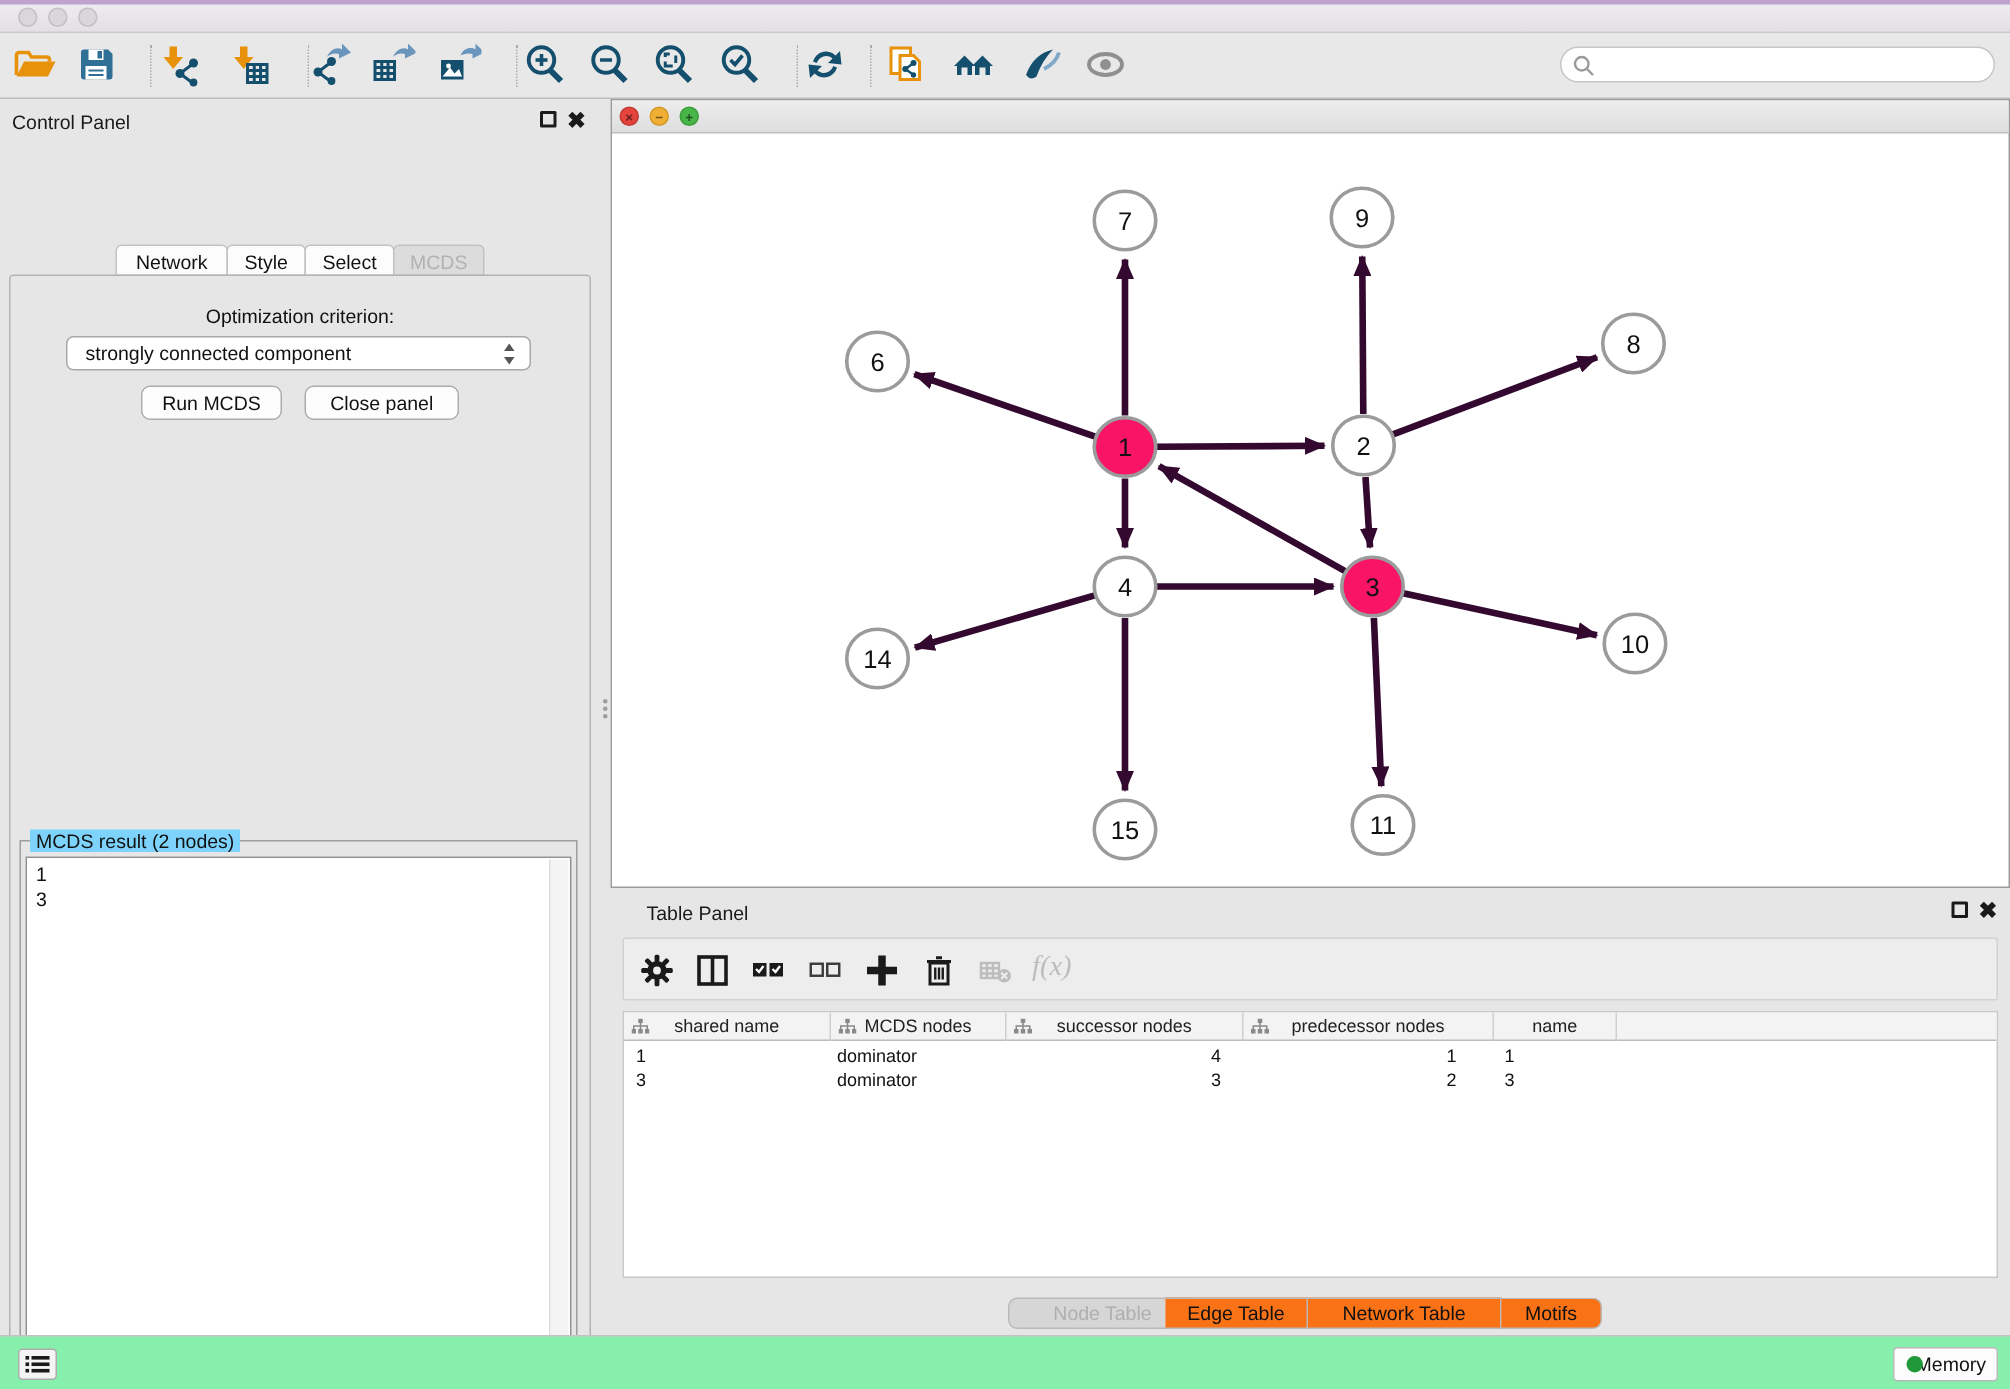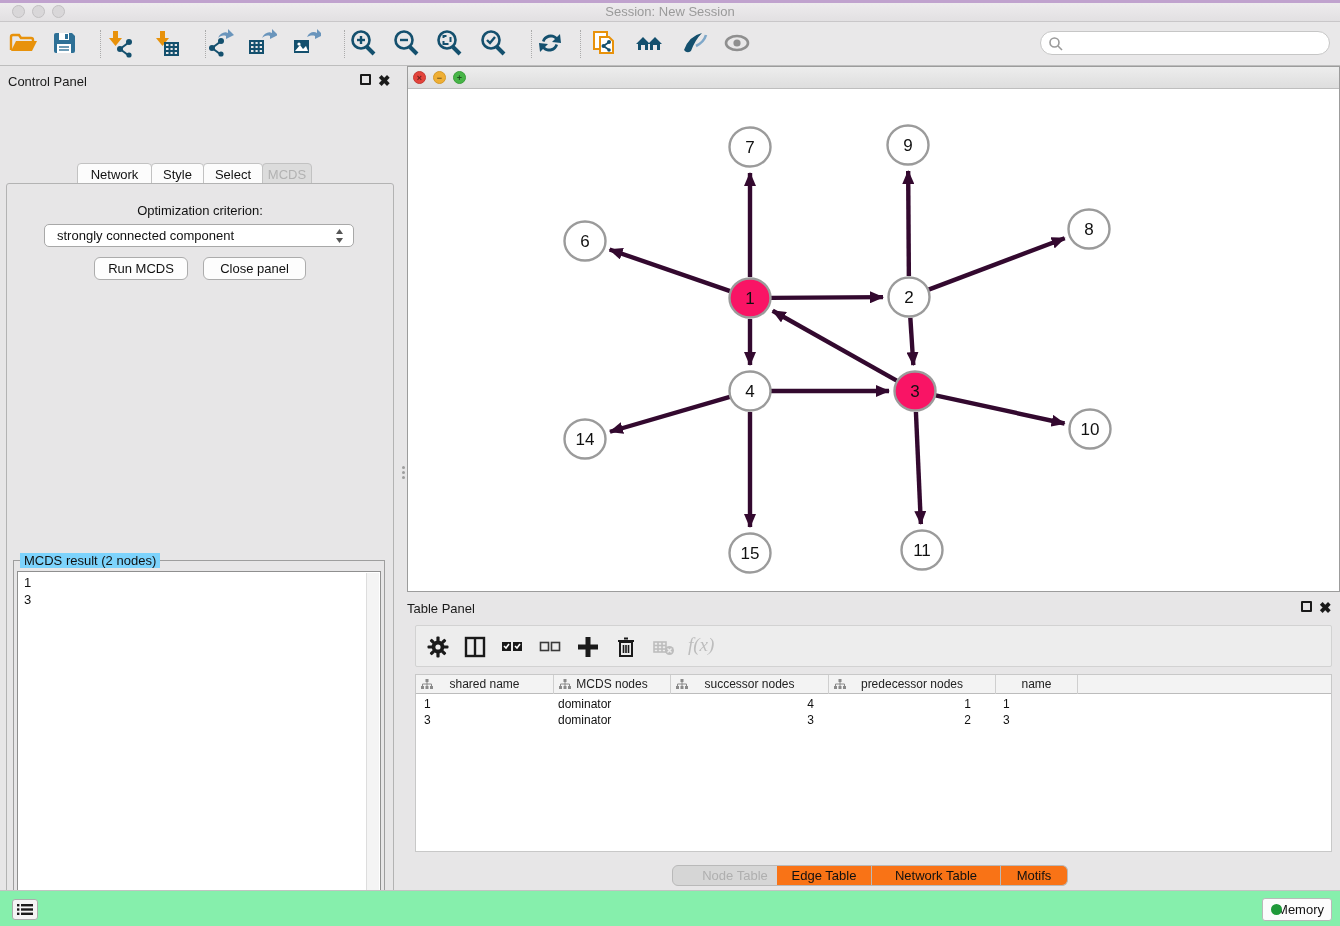--- a/index.html
+++ b/index.html
@@ -72,21 +72,20 @@
   .memory-dot { position:absolute; left:8px; top:5px; width:11px; height:11px; border-radius:50%; background:#1F9939; }
 </style>
 </head>
 <body>
 
 <div class="abs titlebar">
   <div class="abs purple-strip"></div>
   <div class="abs tl-dot" style="left:12px"></div>
   <div class="abs tl-dot" style="left:32px"></div>
   <div class="abs tl-dot" style="left:52px"></div>
-  <div class="abs title">Session: New Session</div>
 </div>
 
 <div class="abs toolbar">
   <div class="abs tb-icon" style="left:8px">
     <svg width="30" height="30" viewBox="0 0 30 30">
         <path d="M3 22 V9 q0-2 2-2 h6 l2 3 h10 q2 0 2 2 v1" fill="none" stroke="#E8920B" stroke-width="2.4"></path>
         <path d="M8 13 h21 l-5 10 H3 Z" fill="#E8920B"></path>
       </svg>
   </div>
   <div class="abs tb-icon" style="left:49px">
@@ -237,21 +236,21 @@
 </div>
 
 <div class="abs control-panel">
   <div class="abs panel-title" style="left:8px; top:8px">Control Panel</div>
   <div class="abs float-icon" style="left:360px; top:8px"></div>
   <div class="abs close-icon" style="left:378px; top:9px">✖</div>
 
   <div class="abs cp-tab" style="left:77px; width:75px">Network</div>
   <div class="abs cp-tab" style="left:151px; width:53px">Style</div>
   <div class="abs cp-tab" style="left:203px; width:60px">Select</div>
-  <div class="abs cp-tab inactive-look" style="left:262px; width:50px">MCDS</div>
+  <div class="abs cp-tab inactive-look" style="left:262px; width:61px">MCDS</div>
 
   <div class="abs cp-box"></div>
 
   <div class="abs dropdown">
     <span>strongly connected component</span>
     <span class="dd-arrows">
       <svg width="9" height="16" viewBox="0 0 9 16">
           <path d="M4.5 1 L8 6 H1 Z" fill="#555"></path>
           <path d="M4.5 15 L1 10 H8 Z" fill="#555"></path>
         </svg>
@@ -350,21 +349,21 @@
         <text x="177" y="356" text-anchor="middle" font-size="17" fill="#111">14</text>
       </g>
       <g>
         <ellipse cx="342" cy="464" rx="20.5" ry="19.5" fill="#FFFFFF" stroke="#9B9B9B" stroke-width="2.4"></ellipse>
         <text x="342" y="470" text-anchor="middle" font-size="17" fill="#111">15</text>
       </g>
     </svg>
 </div>
 
 <div class="abs table-panel">
-  <div class="abs panel-title" style="left:0; top:7px">Table Panel</div>
+  <div class="abs panel-title" style="left:24px; top:7px">Table Panel</div>
   <div class="abs float-icon" style="left:894px; top:7px"></div>
   <div class="abs close-icon" style="left:912px; top:8px">✖</div>
 
   <div class="abs tp-toolbar">
     <div class="abs tp-icon" style="left:10px">
       <svg width="24" height="24" viewBox="0 0 24 24">
           <g fill="#1A1A1A">
             <circle cx="12" cy="12" r="6.4"></circle>
             <rect x="10.4" y="1.5" width="3.2" height="5" rx="1"></rect>
             <rect x="10.4" y="17.5" width="3.2" height="5" rx="1"></rect>

